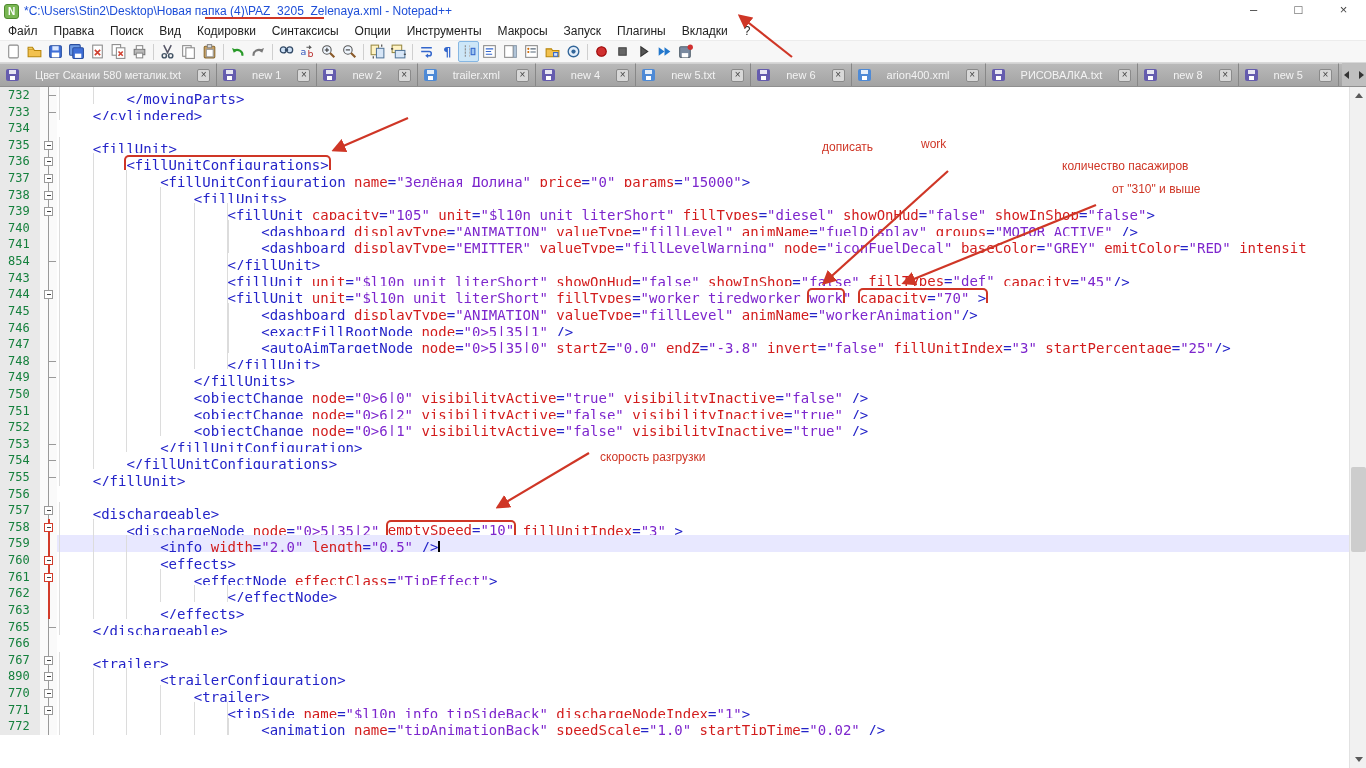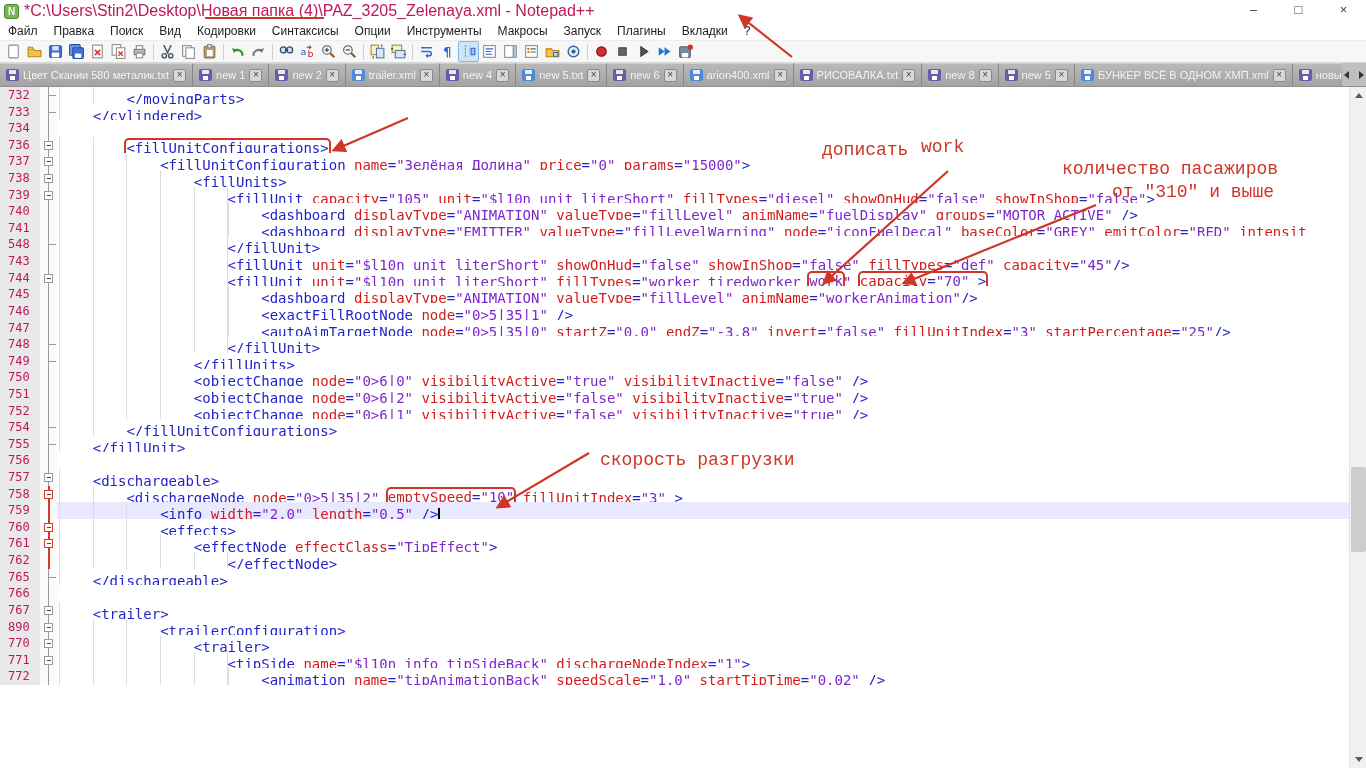--- a/index.html
+++ b/index.html
@@ -4,58 +4,58 @@
 <style>
   * { margin:0; padding:0; box-sizing:border-box; }
   html,body { width:1366px; height:768px; overflow:hidden; background:#fff;
               font-family:"Liberation Sans", sans-serif; }
   #app { position:relative; width:1366px; height:768px; }
 
   
   .titlebar { height:22px; background:#ffffff; display:flex; align-items:center; padding-left:4px; position:relative; }
   .npp-icon { width:15px; height:15px; background:#79b653; border:1px solid #4e8a2e; border-radius:3px;
               color:#fff; font-size:10px; line-height:13px; text-align:center; font-weight:bold; margin-right:5px; }
-  .title-text { font-size:16px; color:#be185d; white-space:nowrap; }
+  .title-text { font-size:12px; color:#1d4ed8; white-space:nowrap; }
   .win-controls { position:absolute; right:0; top:0; height:22px; display:flex; }
   .win-btn { width:45px; height:22px; font-size:13px; color:#444; text-align:center; line-height:20px; }
 
   
   .menubar { height:18px; background:#fff; display:flex; align-items:center; font-size:12px; color:#222; }
   .menu-item { padding:1px 8px; white-space:nowrap; }
 
   
   .toolbar { height:23px; background:#f7f7f7; border-top:1px solid #ececec; border-bottom:1px solid #d9d9d9;
              display:flex; align-items:center; padding-left:3px; }
   .tbtn { width:21px; height:21px; display:flex; align-items:center; justify-content:center; border:1px solid transparent; }
   .tbtn.pressed { background:#cde6f7; border:1px solid #86b7e3; border-radius:2px; }
   .tsep { width:1px; height:16px; background:#cfcfcf; margin:0 3px; }
 
   
   .tabbar { height:24px; background:#bfbfbf; border-bottom:1px solid #8f8f8f; position:relative; overflow:hidden;
             display:flex; align-items:stretch; }
-  .tab { display:inline-flex; align-items:center; gap:4px; padding:0 6px; white-space:nowrap;
+  .tab { display:inline-flex; align-items:center; gap:16px; padding:0 6px; white-space:nowrap;
          background:linear-gradient(#b9b9b9,#a3a3a3); border-right:1px solid #878787; border-top:1px solid #d2d2d2;
          color:#f3f3f3; font-size:11px; flex:0 0 auto; }
   .ticon { width:13px; height:12px; border-radius:2px; position:relative; flex:0 0 auto; }
   .ticon.purple { background:#655cae; } .ticon.blue { background:#4e8ad6; }
   .ticon::before { content:""; position:absolute; top:1px; left:3px; right:3px; height:4px; background:rgba(255,255,255,.85); }
   .ticon::after  { content:""; position:absolute; bottom:1px; left:4px; width:5px; height:4px; background:#fff; }
   .tclose { width:13px; height:13px; background:#d8d8d8; border:1px solid #8a8a8a; border-radius:2px;
             font-size:10px; line-height:10px; color:#444; text-align:center; flex:0 0 auto; }
   .tabscroll { position:absolute; right:0; top:0; height:24px; width:24px; background:#bfbfbf;
                display:flex; align-items:center; justify-content:space-between; padding:0 2px; }
   .tri { width:0; height:0; border-top:4px solid transparent; border-bottom:4px solid transparent; }
   .tri.left  { border-right:5px solid #333; }
   .tri.right { border-left:5px solid #333; }
 
   
   .editor { position:absolute; top:87px; left:0; right:0; bottom:0; background:#fff;
             font-family:"DejaVu Sans Mono", monospace; font-size:14px; overflow:hidden; }
   .row { display:flex; height:16.61px; line-height:16.61px; white-space:pre; }
-  .ln   { width:30px; padding-right:5px; text-align:center; color:#be185d; background:#e9e9e9; font-size:12px; flex:0 0 auto;padding-left:8px; }
+  .ln   { width:30px; padding-right:5px; text-align:center; color:#15803d; background:#e9e9e9; font-size:12px; flex:0 0 auto;padding-left:8px; }
   .bm   { width:10px; background:#e9e9e9; flex:0 0 auto; }
   .fold { width:17px; position:relative; background:#fafafa; flex:0 0 auto; }
   .fold .vl { position:absolute; left:8px; top:0; bottom:0; width:1px; background:#9a9a9a; }
   .fold .bx { position:absolute; left:4px; top:4px; width:9px; height:9px; background:#fff; border:1px solid #9a9a9a; }
   .fold .bx::after { content:""; position:absolute; left:1.5px; top:3px; width:4px; height:1px; background:#444; }
   .fold .tk { position:absolute; left:9px; top:8px; width:7px; height:1px; background:#9a9a9a; }
   .fold.red .vl { background:#d23b2a; width:2px; }
   .fold.red .bx { border-color:#d23b2a; }
   .fold.red .tk { background:#d23b2a; height:2px; }
   .code { flex:1; padding-left:2px; overflow:hidden; }
@@ -70,21 +70,21 @@
   
   .vscroll { position:absolute; top:87px; right:0; bottom:0; width:17px; background:#f1f1f1; border-left:1px solid #e2e2e2; }
   .sb-btn { position:absolute; left:0; width:17px; height:17px; display:flex; align-items:center; justify-content:center; }
   .sb-up { top:0; } .sb-dn { bottom:0; }
   .tri.up { border-left:4px solid transparent; border-right:4px solid transparent; border-bottom:5px solid #5a5a5a; border-top:none; }
   .tri.dn { border-left:4px solid transparent; border-right:4px solid transparent; border-top:5px solid #5a5a5a; border-bottom:none; }
   .sb-thumb { position:absolute; left:1px; width:15px; background:#cdcdcd; border-radius:2px; }
 
   
   .overlay { position:absolute; inset:0; pointer-events:none; z-index:50; }
-  .note { position:absolute; font-size:18px; color:#cf3626; white-space:nowrap;font-family:Liberation Mono, monospace; }
+  .note { position:absolute; font-size:12px; color:#cf3626; white-space:nowrap; }
   .title-ul { position:absolute; height:2px; background:#cf3626; }
 </style>
 </head>
 <body>
 
 <div id="app">
 
   <div class="titlebar">
     <div class="npp-icon">N</div>
     <div class="title-text">*C:\Users\Stin2\Desktop\Новая папка (4)\PAZ_3205_Zelenaya.xml - Notepad++</div>
@@ -385,46 +385,49 @@
       <div class="tabscroll">
         <i class="tri left"></i>
         <i class="tri right"></i>
       </div>
     </div>
 
   <div class="editor" id="editor">
       <div class="row"><span class="ln">732</span><span class="bm"></span><span class="fold"><i class="vl"></i><i class="tk"></i></span><span class="code"><span class="ind" style="width: 67.424px;"></span><span class="tb">&lt;/movingParts&gt;</span></span></div>
       <div class="row"><span class="ln">733</span><span class="bm"></span><span class="fold"><i class="vl"></i><i class="tk"></i></span><span class="code"><span class="ind" style="width: 33.712px;"></span><span class="tb">&lt;/cylindered&gt;</span></span></div>
       <div class="row"><span class="ln">734</span><span class="bm"></span><span class="fold"><i class="vl"></i></span><span class="code"></span></div>
+      <div class="row"><span class="ln">735</span><span class="bm"></span><span class="fold"><i class="vl"></i><i class="bx"></i></span><span class="code"><span class="ind" style="width: 33.712px;"></span><span class="tb">&lt;fillUnit&gt;</span></span></div>
       <div class="row"><span class="ln">736</span><span class="bm"></span><span class="fold"><i class="vl"></i><i class="bx"></i></span><span class="code"><span class="ind" style="width: 67.424px;"></span><span class="red-box"><span class="tb">&lt;fillUnitConfigurations&gt;</span></span></span></div>
       <div class="row"><span class="ln">737</span><span class="bm"></span><span class="fold"><i class="vl"></i><i class="bx"></i></span><span class="code"><span class="ind" style="width: 101.136px;"></span><span class="tb">&lt;fillUnitConfiguration </span><span class="red-ul"><span class="ta">name</span><span class="tb">=</span><span class="tv">"Зелёная Долина"</span><span class="ta"> price</span></span><span class="tb">=</span><span class="tv">"0"</span><span class="ta"> params</span><span class="tb">=</span><span class="tv">"15000"</span><span class="tb">&gt;</span></span></div>
       <div class="row"><span class="ln">738</span><span class="bm"></span><span class="fold"><i class="vl"></i><i class="bx"></i></span><span class="code"><span class="ind" style="width: 134.848px;"></span><span class="tb">&lt;fillUnits&gt;</span></span></div>
       <div class="row"><span class="ln">739</span><span class="bm"></span><span class="fold"><i class="vl"></i><i class="bx"></i></span><span class="code"><span class="ind" style="width: 168.56px;"></span><span class="tb">&lt;fillUnit</span><span class="ta"> capacity</span><span class="tb">=</span><span class="tv">"105"</span><span class="ta"> unit</span><span class="tb">=</span><span class="tv">"$l10n_unit_literShort"</span><span class="ta"> fillTypes</span><span class="tb">=</span><span class="tv">"diesel"</span><span class="ta"> showOnHud</span><span class="tb">=</span><span class="tv">"false"</span><span class="ta"> showInShop</span><span class="tb">=</span><span class="tv">"false"</span><span class="tb">&gt;</span></span></div>
       <div class="row"><span class="ln">740</span><span class="bm"></span><span class="fold"><i class="vl"></i></span><span class="code"><span class="ind" style="width: 202.272px;"></span><span class="tb">&lt;dashboard</span><span class="ta"> displayType</span><span class="tb">=</span><span class="tv">"ANIMATION"</span><span class="ta"> valueType</span><span class="tb">=</span><span class="tv">"fillLevel"</span><span class="ta"> animName</span><span class="tb">=</span><span class="tv">"fuelDisplay"</span><span class="ta"> groups</span><span class="tb">=</span><span class="tv">"MOTOR_ACTIVE"</span><span class="tb"> /&gt;</span></span></div>
       <div class="row"><span class="ln">741</span><span class="bm"></span><span class="fold"><i class="vl"></i></span><span class="code"><span class="ind" style="width: 202.272px;"></span><span class="tb">&lt;dashboard</span><span class="ta"> displayType</span><span class="tb">=</span><span class="tv">"EMITTER"</span><span class="ta"> valueType</span><span class="tb">=</span><span class="tv">"fillLevelWarning"</span><span class="ta"> node</span><span class="tb">=</span><span class="tv">"iconFuelDecal"</span><span class="ta"> baseColor</span><span class="tb">=</span><span class="tv">"GREY"</span><span class="ta"> emitColor</span><span class="tb">=</span><span class="tv">"RED"</span><span class="ta"> intensit</span></span></div>
-      <div class="row"><span class="ln">548</span><span class="bm"></span><span class="fold"><i class="vl"></i><i class="tk"></i></span><span class="code"><span class="ind" style="width: 168.56px;"></span><span class="tb">&lt;/fillUnit&gt;</span></span></div>
+      <div class="row"><span class="ln">854</span><span class="bm"></span><span class="fold"><i class="vl"></i><i class="tk"></i></span><span class="code"><span class="ind" style="width: 168.56px;"></span><span class="tb">&lt;/fillUnit&gt;</span></span></div>
       <div class="row"><span class="ln">743</span><span class="bm"></span><span class="fold"><i class="vl"></i></span><span class="code"><span class="ind" style="width: 168.56px;"></span><span class="tb">&lt;fillUnit</span><span class="ta"> unit</span><span class="tb">=</span><span class="tv">"$l10n_unit_literShort"</span><span class="ta"> showOnHud</span><span class="tb">=</span><span class="tv">"false"</span><span class="ta"> showInShop</span><span class="tb">=</span><span class="tv">"false"</span><span class="tb"> </span><span class="red-ul"><span class="ta">fillTypes</span><span class="tb">=</span><span class="tv">"def"</span></span><span class="ta"> capacity</span><span class="tb">=</span><span class="tv">"45"</span><span class="tb">/&gt;</span></span></div>
       <div class="row"><span class="ln">744</span><span class="bm"></span><span class="fold"><i class="vl"></i><i class="bx"></i></span><span class="code"><span class="ind" style="width: 168.56px;"></span><span class="tb">&lt;fillUnit</span><span class="ta"> unit</span><span class="tb">=</span><span class="tv">"$l10n_unit_literShort"</span><span class="ta"> fillTypes</span><span class="tb">=</span><span class="tv">"worker tiredworker </span><span class="red-box"><span class="tv">work</span></span><span class="tv">"</span><span class="tb"> </span><span class="red-box"><span class="ta">capacity</span><span class="tb">=</span><span class="tv">"70"</span><span class="tb"> &gt;</span></span></span></div>
       <div class="row"><span class="ln">745</span><span class="bm"></span><span class="fold"><i class="vl"></i></span><span class="code"><span class="ind" style="width: 202.272px;"></span><span class="tb">&lt;dashboard</span><span class="ta"> displayType</span><span class="tb">=</span><span class="tv">"ANIMATION"</span><span class="ta"> valueType</span><span class="tb">=</span><span class="tv">"fillLevel"</span><span class="ta"> animName</span><span class="tb">=</span><span class="tv">"workerAnimation"</span><span class="tb">/&gt;</span></span></div>
       <div class="row"><span class="ln">746</span><span class="bm"></span><span class="fold"><i class="vl"></i></span><span class="code"><span class="ind" style="width: 202.272px;"></span><span class="tb">&lt;exactFillRootNode</span><span class="ta"> node</span><span class="tb">=</span><span class="tv">"0&gt;5|35|1"</span><span class="tb"> /&gt;</span></span></div>
       <div class="row"><span class="ln">747</span><span class="bm"></span><span class="fold"><i class="vl"></i></span><span class="code"><span class="ind" style="width: 202.272px;"></span><span class="tb">&lt;autoAimTargetNode</span><span class="ta"> node</span><span class="tb">=</span><span class="tv">"0&gt;5|35|0"</span><span class="ta"> startZ</span><span class="tb">=</span><span class="tv">"0.0"</span><span class="ta"> endZ</span><span class="tb">=</span><span class="tv">"-3.8"</span><span class="ta"> invert</span><span class="tb">=</span><span class="tv">"false"</span><span class="ta"> fillUnitIndex</span><span class="tb">=</span><span class="tv">"3"</span><span class="ta"> startPercentage</span><span class="tb">=</span><span class="tv">"25"</span><span class="tb">/&gt;</span></span></div>
       <div class="row"><span class="ln">748</span><span class="bm"></span><span class="fold"><i class="vl"></i><i class="tk"></i></span><span class="code"><span class="ind" style="width: 168.56px;"></span><span class="tb">&lt;/fillUnit&gt;</span></span></div>
       <div class="row"><span class="ln">749</span><span class="bm"></span><span class="fold"><i class="vl"></i><i class="tk"></i></span><span class="code"><span class="ind" style="width: 134.848px;"></span><span class="tb">&lt;/fillUnits&gt;</span></span></div>
       <div class="row"><span class="ln">750</span><span class="bm"></span><span class="fold"><i class="vl"></i></span><span class="code"><span class="ind" style="width: 134.848px;"></span><span class="tb">&lt;objectChange</span><span class="ta"> node</span><span class="tb">=</span><span class="tv">"0&gt;6|0"</span><span class="ta"> visibilityActive</span><span class="tb">=</span><span class="tv">"true"</span><span class="ta"> visibilityInactive</span><span class="tb">=</span><span class="tv">"false"</span><span class="tb"> /&gt;</span></span></div>
       <div class="row"><span class="ln">751</span><span class="bm"></span><span class="fold"><i class="vl"></i></span><span class="code"><span class="ind" style="width: 134.848px;"></span><span class="tb">&lt;objectChange</span><span class="ta"> node</span><span class="tb">=</span><span class="tv">"0&gt;6|2"</span><span class="ta"> visibilityActive</span><span class="tb">=</span><span class="tv">"false"</span><span class="ta"> visibilityInactive</span><span class="tb">=</span><span class="tv">"true"</span><span class="tb"> /&gt;</span></span></div>
       <div class="row"><span class="ln">752</span><span class="bm"></span><span class="fold"><i class="vl"></i></span><span class="code"><span class="ind" style="width: 134.848px;"></span><span class="tb">&lt;objectChange</span><span class="ta"> node</span><span class="tb">=</span><span class="tv">"0&gt;6|1"</span><span class="ta"> visibilityActive</span><span class="tb">=</span><span class="tv">"false"</span><span class="ta"> visibilityInactive</span><span class="tb">=</span><span class="tv">"true"</span><span class="tb"> /&gt;</span></span></div>
+      <div class="row"><span class="ln">753</span><span class="bm"></span><span class="fold"><i class="vl"></i><i class="tk"></i></span><span class="code"><span class="ind" style="width: 101.136px;"></span><span class="tb">&lt;/fillUnitConfiguration&gt;</span></span></div>
       <div class="row"><span class="ln">754</span><span class="bm"></span><span class="fold"><i class="vl"></i><i class="tk"></i></span><span class="code"><span class="ind" style="width: 67.424px;"></span><span class="tb">&lt;/fillUnitConfigurations&gt;</span></span></div>
       <div class="row"><span class="ln">755</span><span class="bm"></span><span class="fold"><i class="vl"></i><i class="tk"></i></span><span class="code"><span class="ind" style="width: 33.712px;"></span><span class="tb">&lt;/fillUnit&gt;</span></span></div>
       <div class="row"><span class="ln">756</span><span class="bm"></span><span class="fold"><i class="vl"></i></span><span class="code"></span></div>
       <div class="row"><span class="ln">757</span><span class="bm"></span><span class="fold"><i class="vl"></i><i class="bx"></i></span><span class="code"><span class="ind" style="width: 33.712px;"></span><span class="tb">&lt;dischargeable&gt;</span></span></div>
       <div class="row"><span class="ln">758</span><span class="bm"></span><span class="fold red"><i class="vl"></i><i class="bx"></i></span><span class="code"><span class="ind" style="width: 67.424px;"></span><span class="tb">&lt;dischargeNode</span><span class="ta"> node</span><span class="tb">=</span><span class="tv">"0&gt;5|35|2"</span><span class="tb"> </span><span class="red-box"><span class="ta">emptySpeed</span><span class="tb">=</span><span class="tv">"10"</span></span><span class="ta"> fillUnitIndex</span><span class="tb">=</span><span class="tv">"3"</span><span class="tb"> &gt;</span></span></div>
       <div class="row cur"><span class="ln">759</span><span class="bm"></span><span class="fold red"><i class="vl"></i></span><span class="code"><span class="ind" style="width: 101.136px;"></span><span class="tb">&lt;info</span><span class="ta"> width</span><span class="tb">=</span><span class="tv">"2.0"</span><span class="ta"> length</span><span class="tb">=</span><span class="tv">"0.5"</span><span class="tb"> /&gt;</span><span class="caret"></span></span></div>
       <div class="row"><span class="ln">760</span><span class="bm"></span><span class="fold red"><i class="vl"></i><i class="bx"></i></span><span class="code"><span class="ind" style="width: 101.136px;"></span><span class="tb">&lt;effects&gt;</span></span></div>
       <div class="row"><span class="ln">761</span><span class="bm"></span><span class="fold red"><i class="vl"></i><i class="bx"></i></span><span class="code"><span class="ind" style="width: 134.848px;"></span><span class="tb">&lt;effectNode</span><span class="ta"> effectClass</span><span class="tb">=</span><span class="tv">"TipEffect"</span><span class="tb">&gt;</span></span></div>
       <div class="row"><span class="ln">762</span><span class="bm"></span><span class="fold red"><i class="vl"></i></span><span class="code"><span class="ind" style="width: 168.56px;"></span><span class="tb">&lt;/effectNode&gt;</span></span></div>
+      <div class="row"><span class="ln">763</span><span class="bm"></span><span class="fold red"><i class="vl"></i></span><span class="code"><span class="ind" style="width: 101.136px;"></span><span class="tb">&lt;/effects&gt;</span></span></div>
       <div class="row"><span class="ln">765</span><span class="bm"></span><span class="fold"><i class="vl"></i><i class="tk"></i></span><span class="code"><span class="ind" style="width: 33.712px;"></span><span class="tb">&lt;/dischargeable&gt;</span></span></div>
       <div class="row"><span class="ln">766</span><span class="bm"></span><span class="fold"><i class="vl"></i></span><span class="code"></span></div>
       <div class="row"><span class="ln">767</span><span class="bm"></span><span class="fold"><i class="vl"></i><i class="bx"></i></span><span class="code"><span class="ind" style="width: 33.712px;"></span><span class="tb">&lt;trailer&gt;</span></span></div>
       <div class="row"><span class="ln">890</span><span class="bm"></span><span class="fold"><i class="vl"></i><i class="bx"></i></span><span class="code"><span class="ind" style="width: 101.136px;"></span><span class="tb">&lt;trailerConfiguration&gt;</span></span></div>
       <div class="row"><span class="ln">770</span><span class="bm"></span><span class="fold"><i class="vl"></i><i class="bx"></i></span><span class="code"><span class="ind" style="width: 134.848px;"></span><span class="tb">&lt;trailer&gt;</span></span></div>
       <div class="row"><span class="ln">771</span><span class="bm"></span><span class="fold"><i class="vl"></i><i class="bx"></i></span><span class="code"><span class="ind" style="width: 168.56px;"></span><span class="tb">&lt;tipSide</span><span class="ta"> name</span><span class="tb">=</span><span class="tv">"$l10n_info_tipSideBack"</span><span class="ta"> dischargeNodeIndex</span><span class="tb">=</span><span class="tv">"1"</span><span class="tb">&gt;</span></span></div>
       <div class="row"><span class="ln">772</span><span class="bm"></span><span class="fold"><i class="vl"></i></span><span class="code"><span class="ind" style="width: 202.272px;"></span><span class="tb">&lt;animation</span><span class="ta"> name</span><span class="tb">=</span><span class="tv">"tipAnimationBack"</span><span class="ta"> speedScale</span><span class="tb">=</span><span class="tv">"1.0"</span><span class="ta"> startTipTime</span><span class="tb">=</span><span class="tv">"0.02"</span><span class="tb"> /&gt;</span></span></div>
     </div>
 
   <div class="vscroll">

